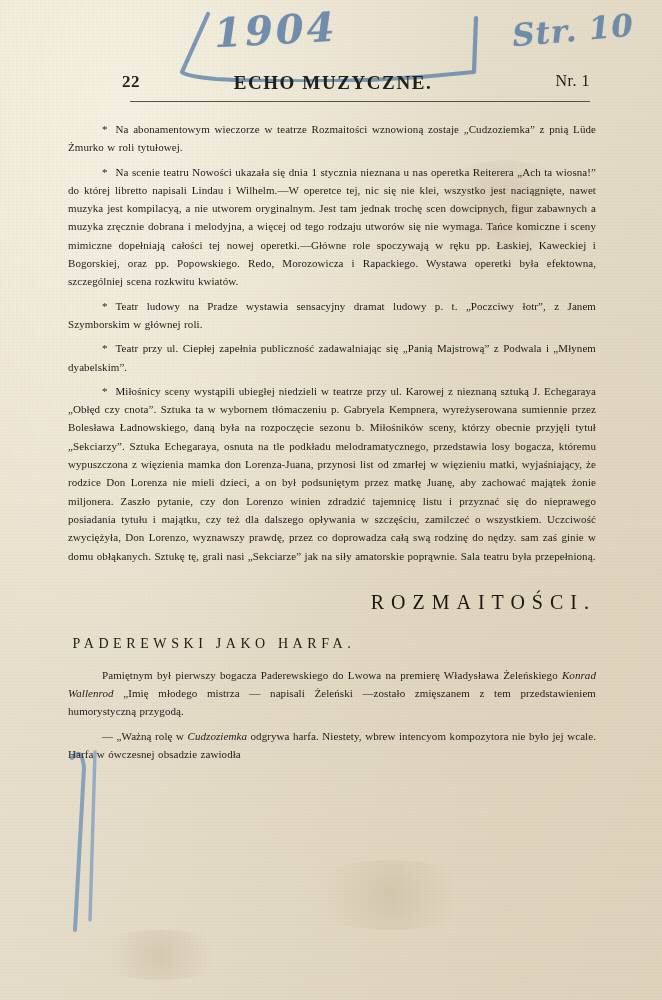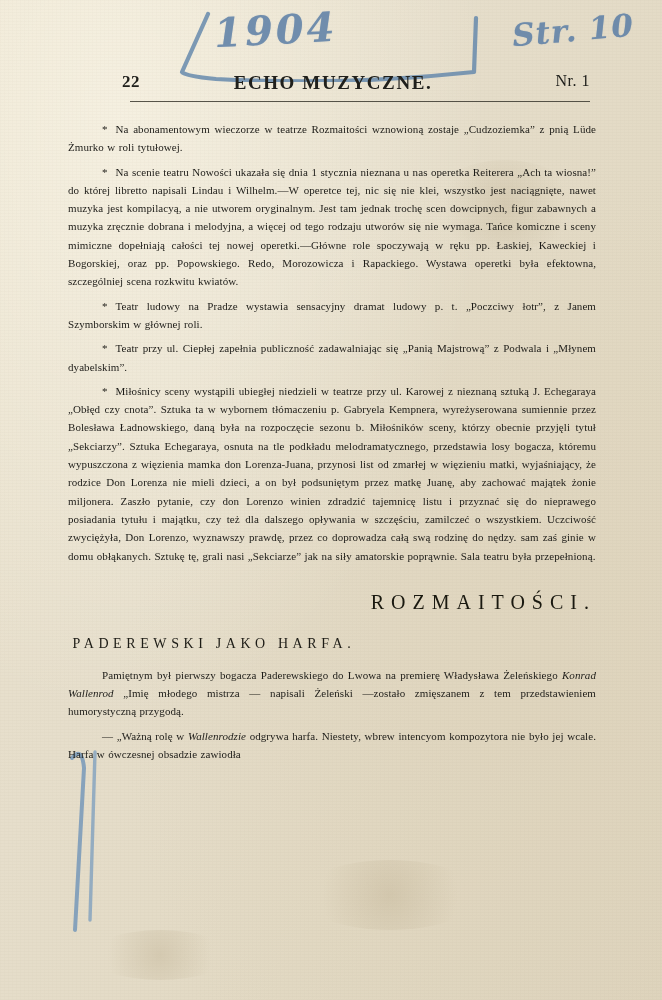--- a/index.html
+++ b/index.html
@@ -209,17 +209,17 @@
 
     <h2 class="section-title">ROZMAITOŚCI.</h2>
 
     <h3 class="subsection-title">PADEREWSKI JAKO HARFA.</h3>
 
     <p class="para indent">
       <span>Pamiętnym był pierwszy bogacza Paderewskiego do Lwowa na premierę Władysława Żeleńskiego </span><em class="title">Konrad Wallenrod</em><span> „Imię młodego mistrza — napisali Żeleński —zostało zmięszanem z tem przedstawieniem humorystyczną przygodą.</span>
     </p>
 
     <p class="para indent">
-      <span>—</span><span> „Ważną rolę w </span><em class="title">Wallenrodzie</em><span> odgrywa harfa. Niestety, wbrew intencyom kompozytora nie było jej wcale. Harfa w ówczesnej obsadzie zawiodła</span>
+      <span>—</span><span> „Ważną rolę w </span><em class="title">Cudzoziemka</em><span> odgrywa harfa. Niestety, wbrew intencyom kompozytora nie było jej wcale. Harfa w ówczesnej obsadzie zawiodła</span>
     </p>
 
   </div>
 </div>
 
 </body></html>

